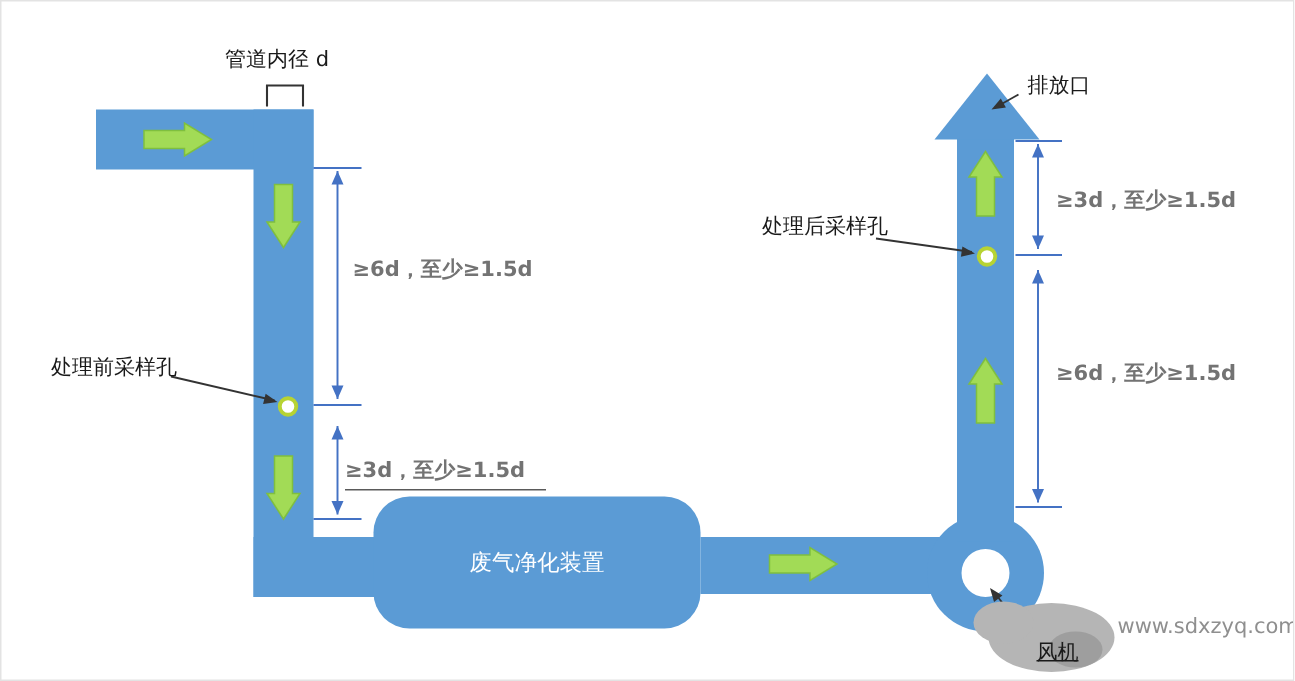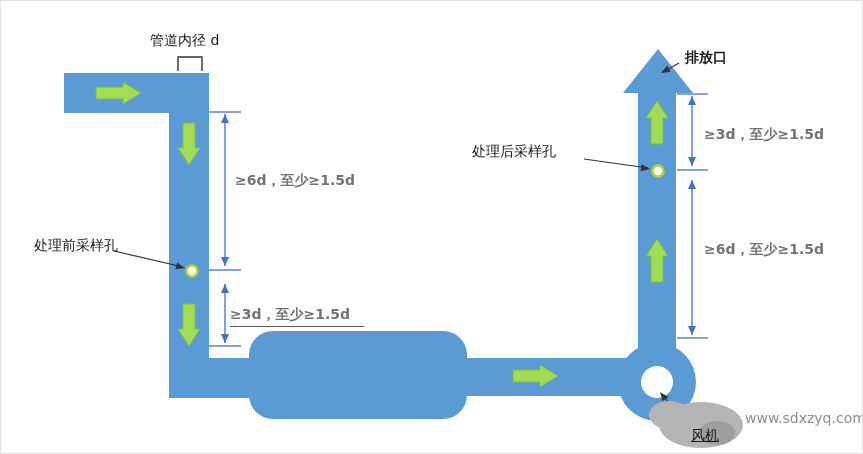--- a/index.html
+++ b/index.html
@@ -142,24 +142,25 @@
   </svg>
 
   <div class="label" style="left:149px; top:31px;">管道内径 d</div>
 
   <div class="dim-label" style="left:234px; top:171px;">≥6d，至少≥1.5d</div>
 
   <div class="label" style="left:33px; top:236px;">处理前采样孔</div>
 
   <div class="dim-label underlined" style="left:229px; top:305px;">≥3d，至少≥1.5d</div>
 
+  <div class="device-label">废气净化装置</div>
 
-  <div class="label" style="left:471px; top:142px;text-align:right;">处理后采样孔</div>
+  <div class="label" style="left:507px; top:142px;text-align:right;">处理后采样孔</div>
 
-  <div class="label" style="left:684px; top:48px;font-weight:bold;">排放口</div>
+  <div class="label" style="left:684px; top:48px;">排放口</div>
 
   <div class="dim-label" style="left:703px; top:125px;">≥3d，至少≥1.5d</div>
 
   <div class="dim-label" style="left:703px; top:240px;">≥6d，至少≥1.5d</div>
 
   <div class="label" style="left:690px; top:426px; z-index:2;text-decoration:underline;">风机</div>
 
   <div class="watermark-text" style="z-index:2;">www.sdxzyq.com</div>
 
 </div>

